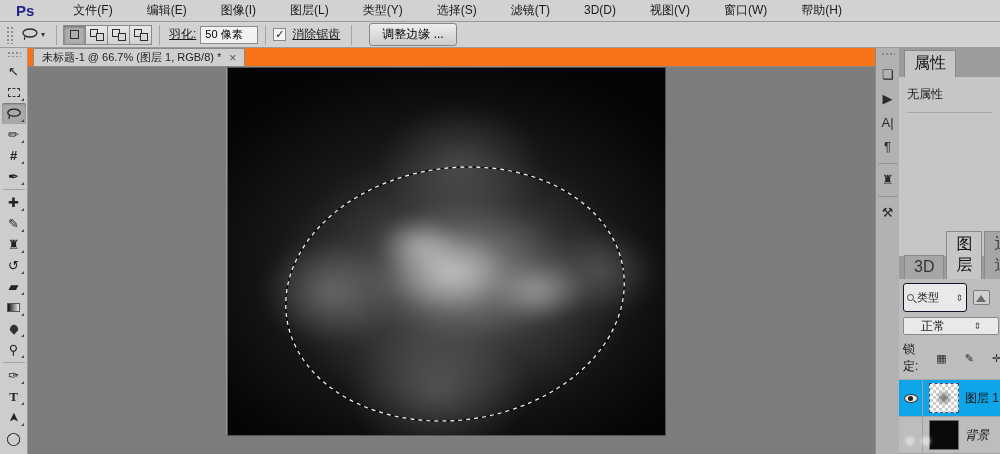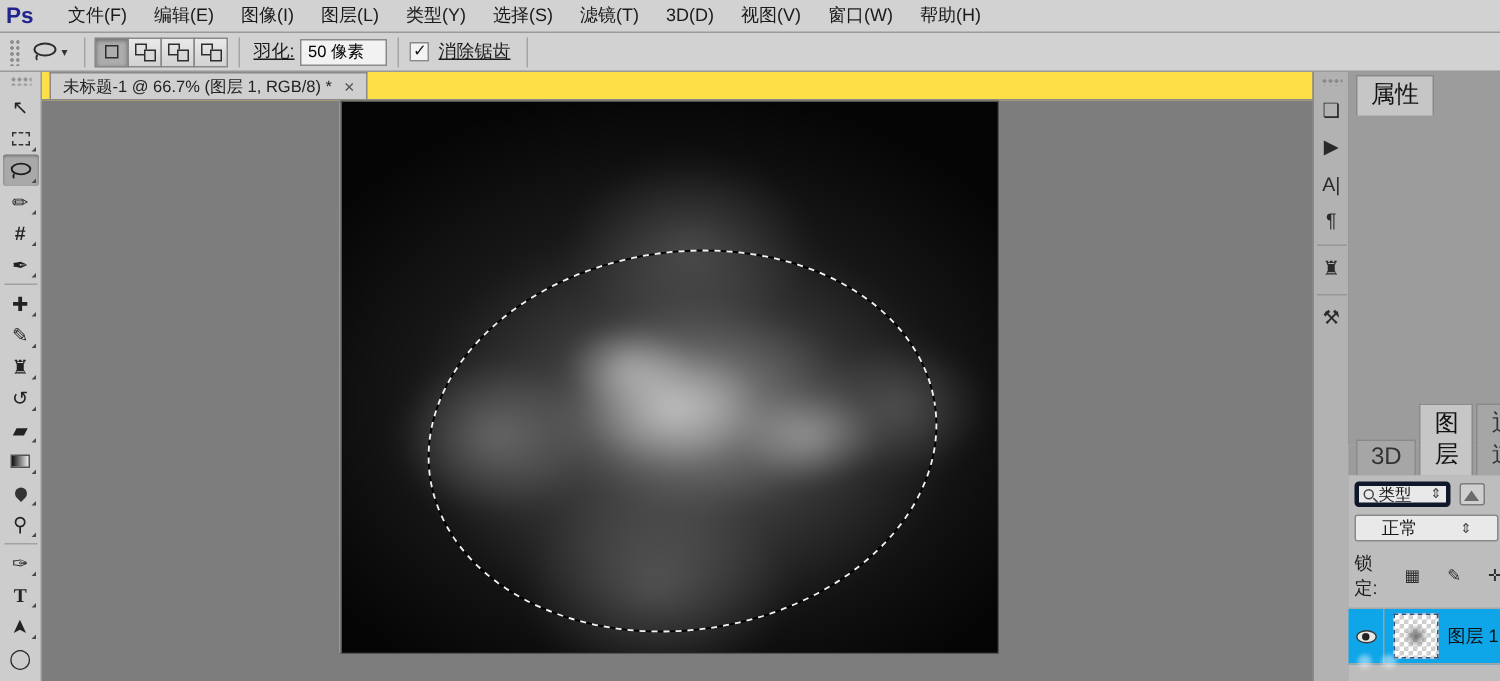--- a/index.html
+++ b/index.html
@@ -1,20 +1,20 @@
 <!DOCTYPE html>
 <html><head>
 <meta charset="utf-8">
 <style>
   * { margin:0; padding:0; box-sizing:border-box; }
   html,body { width:1000px; height:454px; overflow:hidden; font-family:"Liberation Sans","DejaVu Sans",sans-serif; }
   body { background:#7d7d7d; color:#1a1a1a; font-size:12px; }
 
   
-  .menubar { height:22px; background:#d2d2d2; border-bottom:1px solid #9a9a9a; display:flex; align-items:center; gap:0; padding-left:4px; }
+  .menubar { height:22px; background:#d2d2d2; border-bottom:1px solid #9a9a9a; display:flex; align-items:center; gap:16px; padding-left:16px; }
   .ps-logo { font-weight:bold; font-size:15px; color:#23238e; margin-right:14px; letter-spacing:0; }
   .menu-item { padding:0 9px; font-size:12px; color:#1a1a1a; line-height:21px; cursor:default; }
 
   
   .optionsbar { height:26px; background:#d2d2d2; border-bottom:1px solid #9a9a9a; display:flex; align-items:center; padding-left:2px; }
   .grip-v { width:7px; height:18px; margin:0 4px; background-image:radial-gradient(circle 1px at 2px 2px, #8e8e8e 1px, transparent 1.5px); background-size:4px 4px; }
   .tool-preset { display:flex; align-items:center; gap:2px; padding:2px 4px; }
   .tool-preset svg { display:block; }
   .dd-arrow { font-size:8px; color:#333; }
   .sep { width:1px; height:20px; background:#a5a5a5; margin:0 7px; }
@@ -42,21 +42,21 @@
   .tool .fly { position:absolute; right:2px; bottom:2px; width:0; height:0; border-left:3px solid transparent; border-bottom:3px solid #4a4a4a; }
   .tool-divider { width:22px; height:1px; background:#a2a2a2; margin:2px 0; }
   .marquee-ic { width:12px; height:9px; border:1px dashed #333; }
   .grad-ic { width:13px; height:9px; border:1px solid #555; background:linear-gradient(90deg,#111,#eee); }
   .drop-ic { width:8px; height:8px; background:#333; border-radius:50% 50% 50% 0; transform:rotate(-45deg); }
   .rot-up { transform:rotate(-90deg); display:inline-block; }
   .italic-ic { font-style:italic; }
 
   
   .canvas-area { flex:1; position:relative; background:#7d7d7d; overflow:hidden; }
-  .tabbar { height:19px; background:#fde047; border-bottom:1px solid #8a8a8a; display:flex; align-items:flex-end; padding-left:5px; }
+  .tabbar { height:19px; background:#f97316; border-bottom:1px solid #8a8a8a; display:flex; align-items:flex-end; padding-left:5px; }
   .doc-tab { background:#cfcfcf; border:1px solid #8a8a8a; border-bottom:none; height:18px; display:flex; align-items:center; padding:0 8px; font-size:11px; gap:8px; color:#222; }
   .doc-close { color:#555; font-size:12px; line-height:1; }
   .canvas-img { position:absolute; left:200px; top:20px; width:437px; height:367px; background:#050505; overflow:hidden; box-shadow:0 0 0 1px #545454, -2px 0 0 #989898; }
   .clouds { position:absolute; left:-15px; top:-15px; right:-15px; bottom:-15px; filter:blur(7px);
     background:
       radial-gradient(90px 60px at 50% 55%, rgba(255,255,255,.50), transparent 70%),
       radial-gradient(70px 45px at 70% 60%, rgba(235,235,235,.45), transparent 70%),
       radial-gradient(60px 40px at 44% 48%, rgba(255,255,255,.40), transparent 70%),
       radial-gradient(140px 95px at 55% 55%, rgba(205,205,205,.45), transparent 75%),
       radial-gradient(90px 70px at 25% 60%, rgba(190,190,190,.40), transparent 75%),
@@ -80,21 +80,21 @@
   .props-section { height:246px; display:flex; flex-direction:column; }
   .panel-tabs { height:20px; background:#9c9c9c; display:flex; align-items:flex-end; padding-left:5px; gap:2px; }
   .p-tab { padding:2px 9px 3px; font-size:16px; background:#a6a6a6; color:#333; border:1px solid #8a8a8a; border-bottom:none; }
   .p-tab.active { background:#c6c6c6; color:#111; }
   .props-body { flex:1; background:#c6c6c6; padding:9px 8px; font-size:12px; }
   .props-body .no-props { display:block; padding-bottom:9px; border-bottom:1px solid #a8a8a8; }
 
   .layers-section { flex:1; margin-top:3px; display:flex; flex-direction:column; background:#bdbdbd; }
   .layers-body { flex:1; background:#bdbdbd; position:relative; }
   .filter-row { display:flex; align-items:center; gap:6px; padding:4px 4px 3px; }
-  .filter-combo { display:flex; align-items:center; gap:3px; background:#e9e9e9; border:3px solid #0f172a; border-radius:3px; height:17px; padding:0 3px; width:64px; font-size:11px;text-align:center; }
+  .filter-combo { display:flex; align-items:center; gap:3px; background:#e9e9e9; border:1px solid #0f172a; border-radius:3px; height:29px; padding:0 3px; width:64px; font-size:11px;text-align:center; }
   .mag { width:7px; height:7px; border:1px solid #444; border-radius:50%; position:relative; flex:none; }
   .mag::after { content:''; position:absolute; width:4px; height:1px; background:#444; transform:rotate(45deg); left:5px; top:6px; }
   .updown { margin-left:auto; font-size:9px; color:#444; }
   .img-filter { width:17px; height:15px; border:1px solid #7d7d7d; background:#cfcfcf; border-radius:2px; position:relative; overflow:hidden; }
   .img-filter::after { content:''; position:absolute; bottom:2px; left:2px; border-left:5px solid transparent; border-right:5px solid transparent; border-bottom:7px solid #6b6b6b; }
   .blend-row { padding:2px 4px 3px; }
   .blend-select { display:flex; align-items:center; background:#e9e9e9; border:1px solid #8a8a8a; border-radius:2px; height:18px; padding:0 17px; font-size:12px; width:96px; }
   .lock-row { display:flex; align-items:center; gap:18px; padding:3px 4px 4px; font-size:12px; border-bottom:1px solid #a8a8a8; }
   .lock-ic { font-size:11px; color:#2c2c2c; line-height:1; }
   .layer-row { display:flex; align-items:center; height:37px; border-bottom:1px solid #a4a4a4; }
@@ -166,20 +166,21 @@
         </span>
       </div>
   </div>
   <div class="sep"></div>
   <span class="opt-label">羽化:</span>
   <input class="feather-input" value="50 像素" style="">
   <div class="sep"></div>
   <span class="checkbox">✓</span>
   <span class="opt-label">消除锯齿</span>
   <div class="sep"></div>
+  <button class="refine-btn">调整边缘 ...</button>
 </div>
 
 <div class="main">
 
   <div class="toolbox">
     <div class="tb-grip"></div>
     <div class="tool">
         <span>↖</span>
       </div>
     <div class="tool">
@@ -299,20 +300,23 @@
   </div>
 
   <div class="right-col">
     <div class="props-section">
       <div class="rp-header">
           <span>∗∗</span>
         </div>
       <div class="panel-tabs">
         <div class="p-tab active">属性</div>
       </div>
+      <div class="props-body">
+        <span class="no-props">无属性</span>
+      </div>
     </div>
 
     <div class="layers-section">
       <div class="panel-tabs">
         <div class="p-tab">3D</div>
         <div class="p-tab active">图层</div>
         <div class="p-tab">通道</div>
       </div>
       <div class="layers-body">
         <div class="filter-row">
@@ -335,17 +339,22 @@
           <span class="lock-ic">✎</span>
           <span class="lock-ic">✛</span>
         </div>
         <div class="layer-row selected">
           <div class="eye-cell">
               <span class="eye"></span>
             </div>
           <div class="thumb cloud-thumb"></div>
           <span class="layer-name">图层 1</span>
         </div>
+        <div class="layer-row">
+          <div class="eye-cell"></div>
+          <div class="thumb bg-thumb"></div>
+          <span class="layer-name italic">背景</span>
+        </div>
         <div class="watermark"></div>
       </div>
     </div>
   </div>
 </div>
 
 </body></html>

